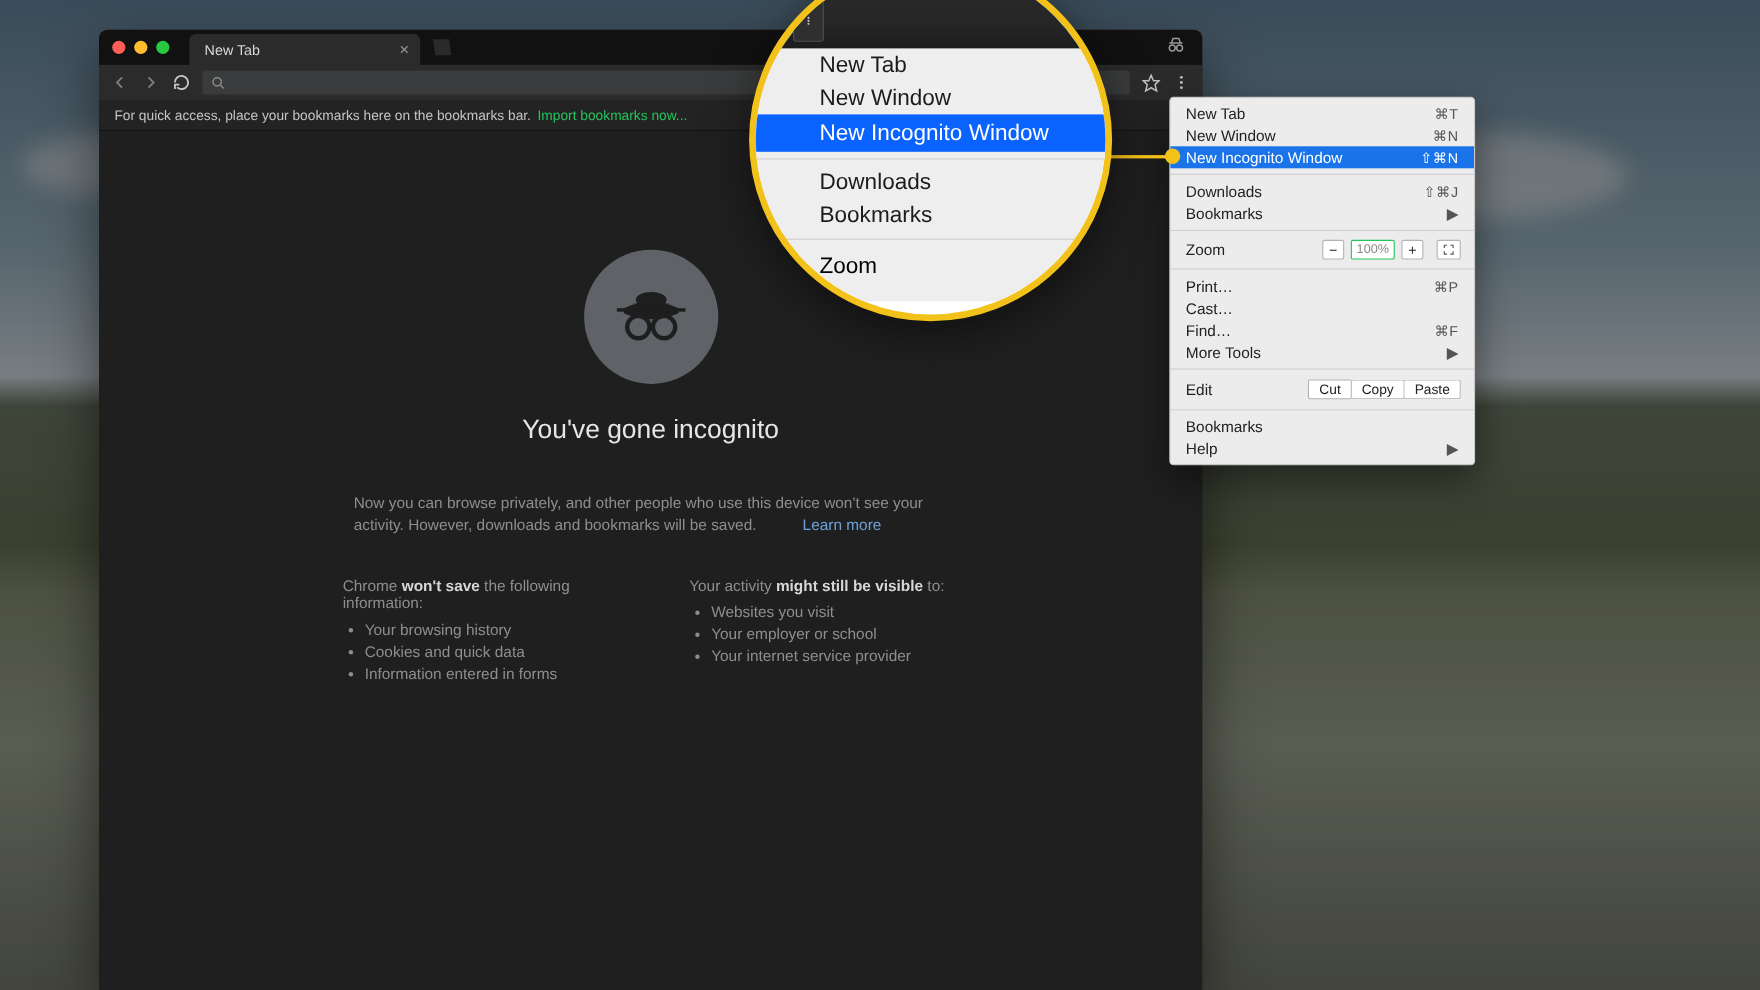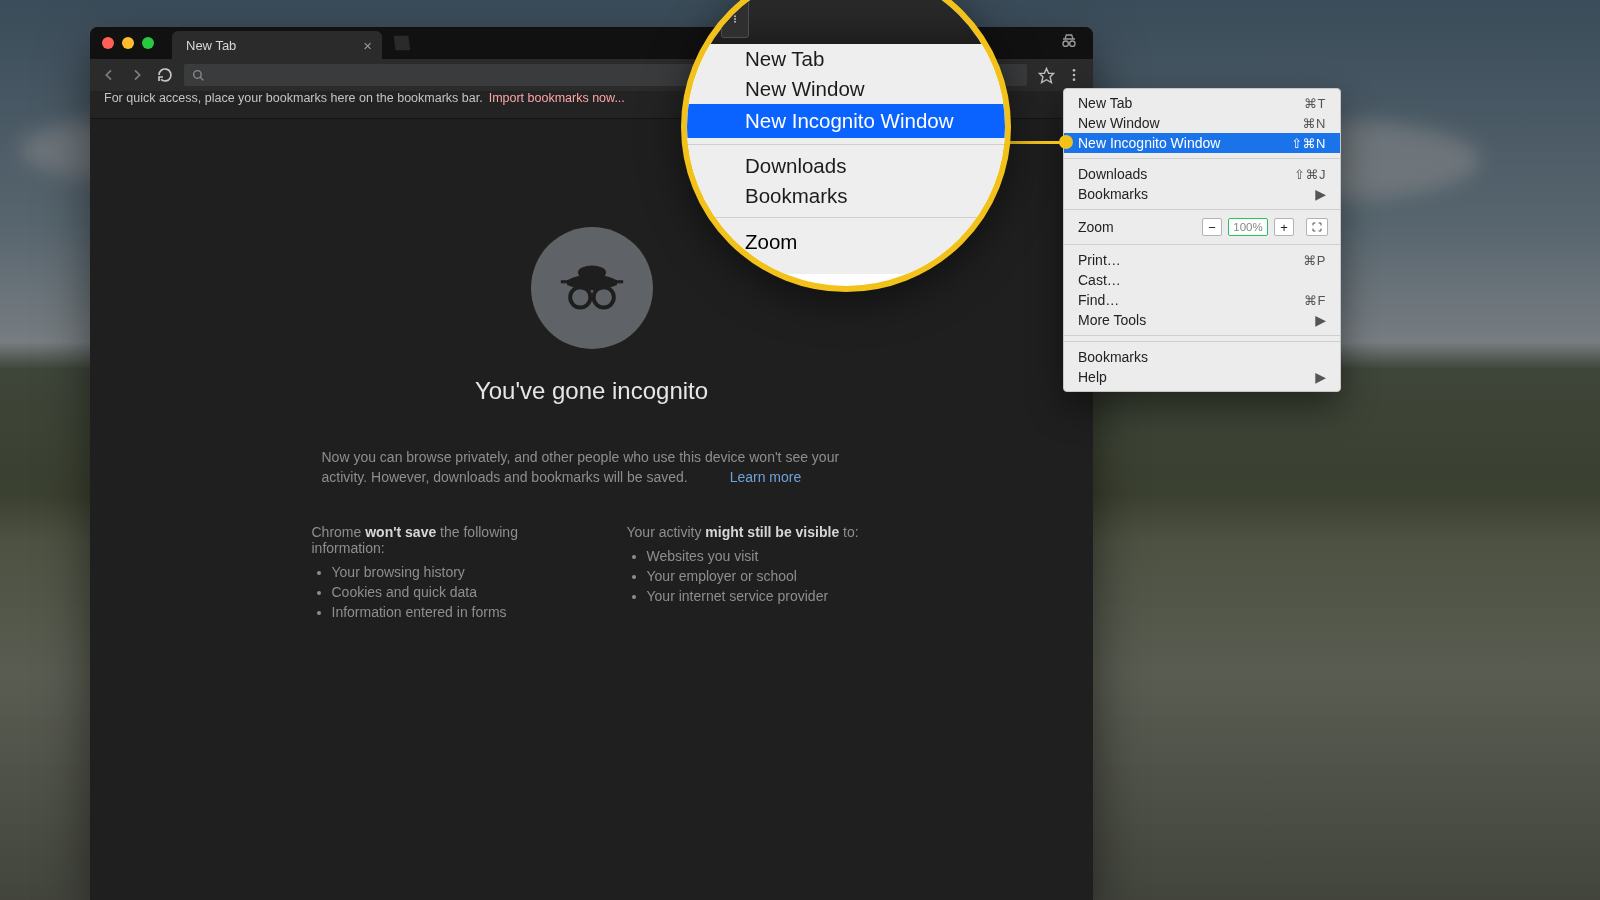--- a/index.html
+++ b/index.html
@@ -67,26 +67,26 @@
   .omnibox {
     flex:1; height:22px; background:#3a3b3c; border-radius:2px;
     display:flex; align-items:center; padding:0 8px;
   }
   .omnibox .search-icon{ color:#8b8b8b; margin-right:8px;}
   .omnibox input{ background:transparent; border:0; outline:0; color:#ccc; width:100%; font-size:13px;}
   .star, .dots { color:#bdbdbd; }
 
   .bookmarks-bar {
     height: 28px; background:#232323;
-    display:flex; align-items:flex-start;
+    display:flex; align-items:center;
     padding: 0 14px; gap:6px;
     color:#c4c4c4; font-size:12.5px;
     border-bottom:1px solid #151515;
   }
-  .bookmarks-bar .link { color:#fca5a5; }
+  .bookmarks-bar .link { color:#22c55e; }
 
   .content {
     position:absolute; top:92px; left:0; right:0; bottom:0;
     display:flex; flex-direction:column; align-items:center;
     color:#9a9a9a;
     padding-top:108px;
   }
   .incog-icon {
     width:122px; height:122px; border-radius:50%;
     background:#5f6368;
@@ -369,20 +369,28 @@
   </div>
   <div class="row">
     <span>Find…</span>
     <span class="sc">⌘F</span>
   </div>
   <div class="row">
     <span>More Tools</span>
     <span class="sub">▶</span>
   </div>
   <hr>
+  <div class="editrow">
+    <span>Edit</span>
+    <div class="editbtns">
+      <div class="ebtn">Cut</div>
+      <div class="ebtn">Copy</div>
+      <div class="ebtn">Paste</div>
+    </div>
+  </div>
   <hr>
   <div class="row">
     <span>Bookmarks</span>
       <span></span>
   </div>
   <div class="row">
     <span>Help</span>
     <span class="sub">▶</span>
   </div>
 </div>

